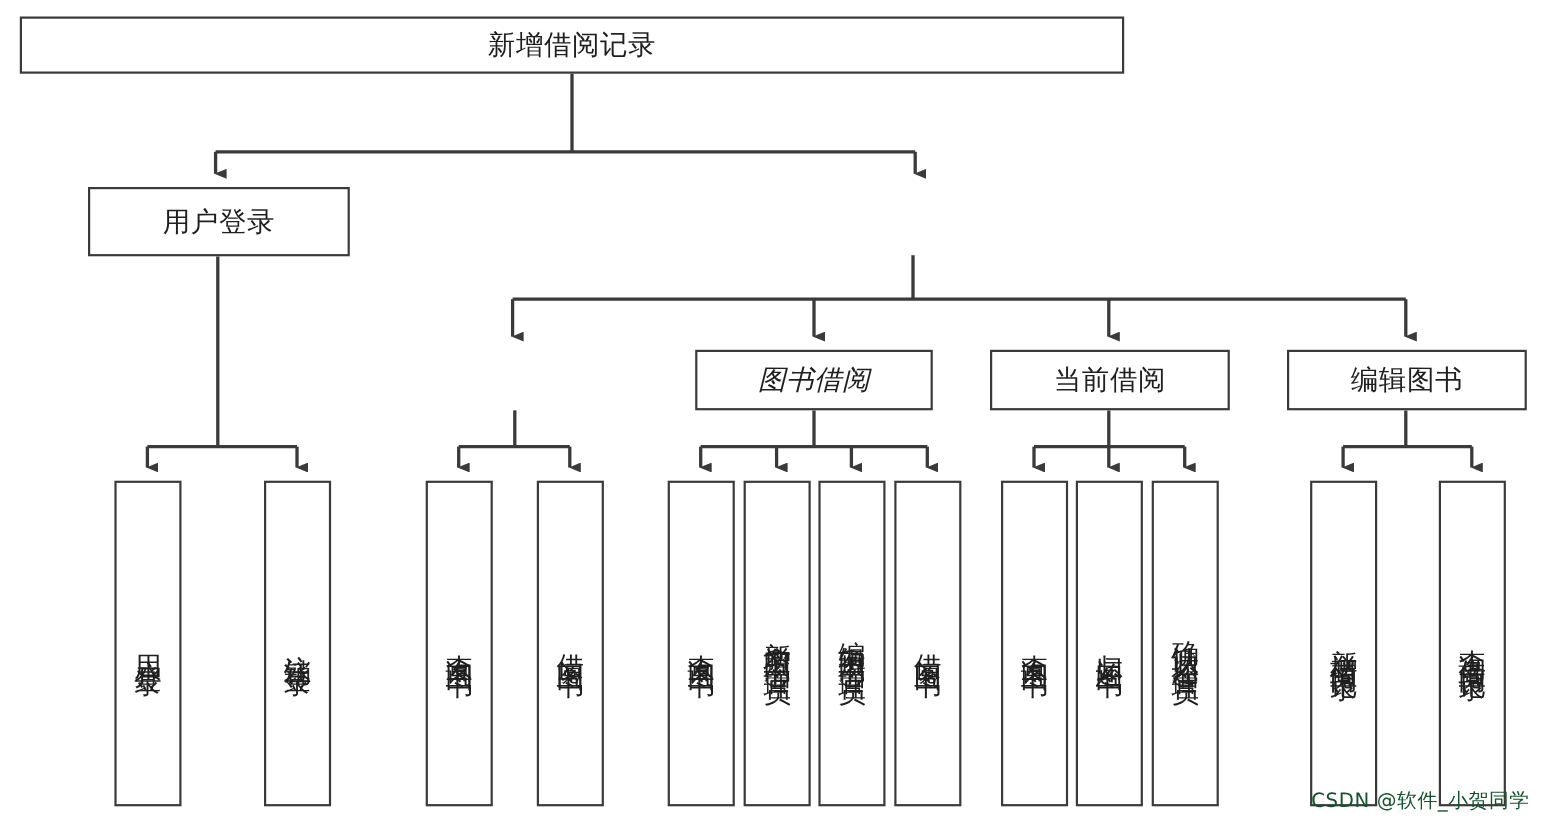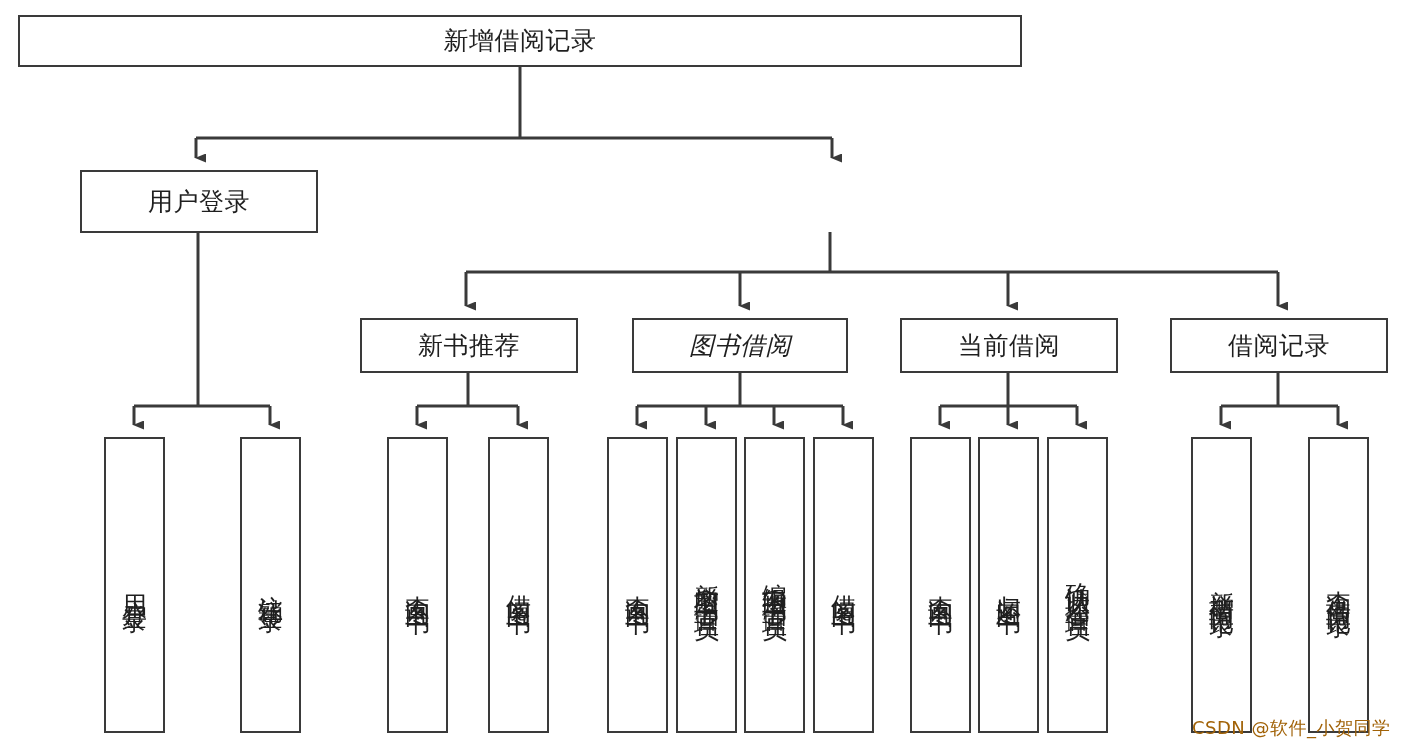--- a/index.html
+++ b/index.html
@@ -54,21 +54,21 @@
     writing-mode: vertical-rl;
     text-orientation: upright;
     font-size: 25px;
     letter-spacing: 5px;
     line-height: 1;
     white-space: nowrap;
     max-height: 100%;
   }
   .watermark {
     position: absolute;
-    color: #a16207;
+    color: #14532d;
     font-size: 18px;
     letter-spacing: 0.5px;
     white-space: nowrap;
     user-select: none;
   }
 </style>
 </head>
 <body>
 
 <div id="canvas">
@@ -124,31 +124,28 @@
   </svg>
 
   <div class="node horiz" style="left:18px; top:15px; width:1004px; height:52px;">
     <span class="label">新增借阅记录</span>
   </div>
 
   <div class="node horiz" style="left:80px; top:170px; width:238px; height:63px;">
     <span class="label">用户登录</span>
   </div>
 
-  <div class="node horiz" style="left:360px; top:318px; width:218px; height:55px;">
-    <span class="label">新书推荐</span>
-  </div>
   <div class="node horiz" style="left:632px; top:318px; width:216px; height:55px;font-style:italic;">
     <span class="label">图书借阅</span>
   </div>
   <div class="node horiz" style="left:900px; top:318px; width:218px; height:55px;text-align:right;">
     <span class="label">当前借阅</span>
   </div>
   <div class="node horiz" style="left:1170px; top:318px; width:218px; height:55px;">
-    <span class="label">借阅记录</span>
+    <span class="label">编辑图书</span>
   </div>
 
   <div class="node vert" style="left:104px; top:437px; width:61px; height:296px;">
     <span class="label">用户登录</span>
   </div>
   <div class="node vert" style="left:240px; top:437px; width:61px; height:296px;">
     <span class="label">注销登录</span>
   </div>
 
   <div class="node vert" style="left:387px; top:437px; width:61px; height:296px;">

